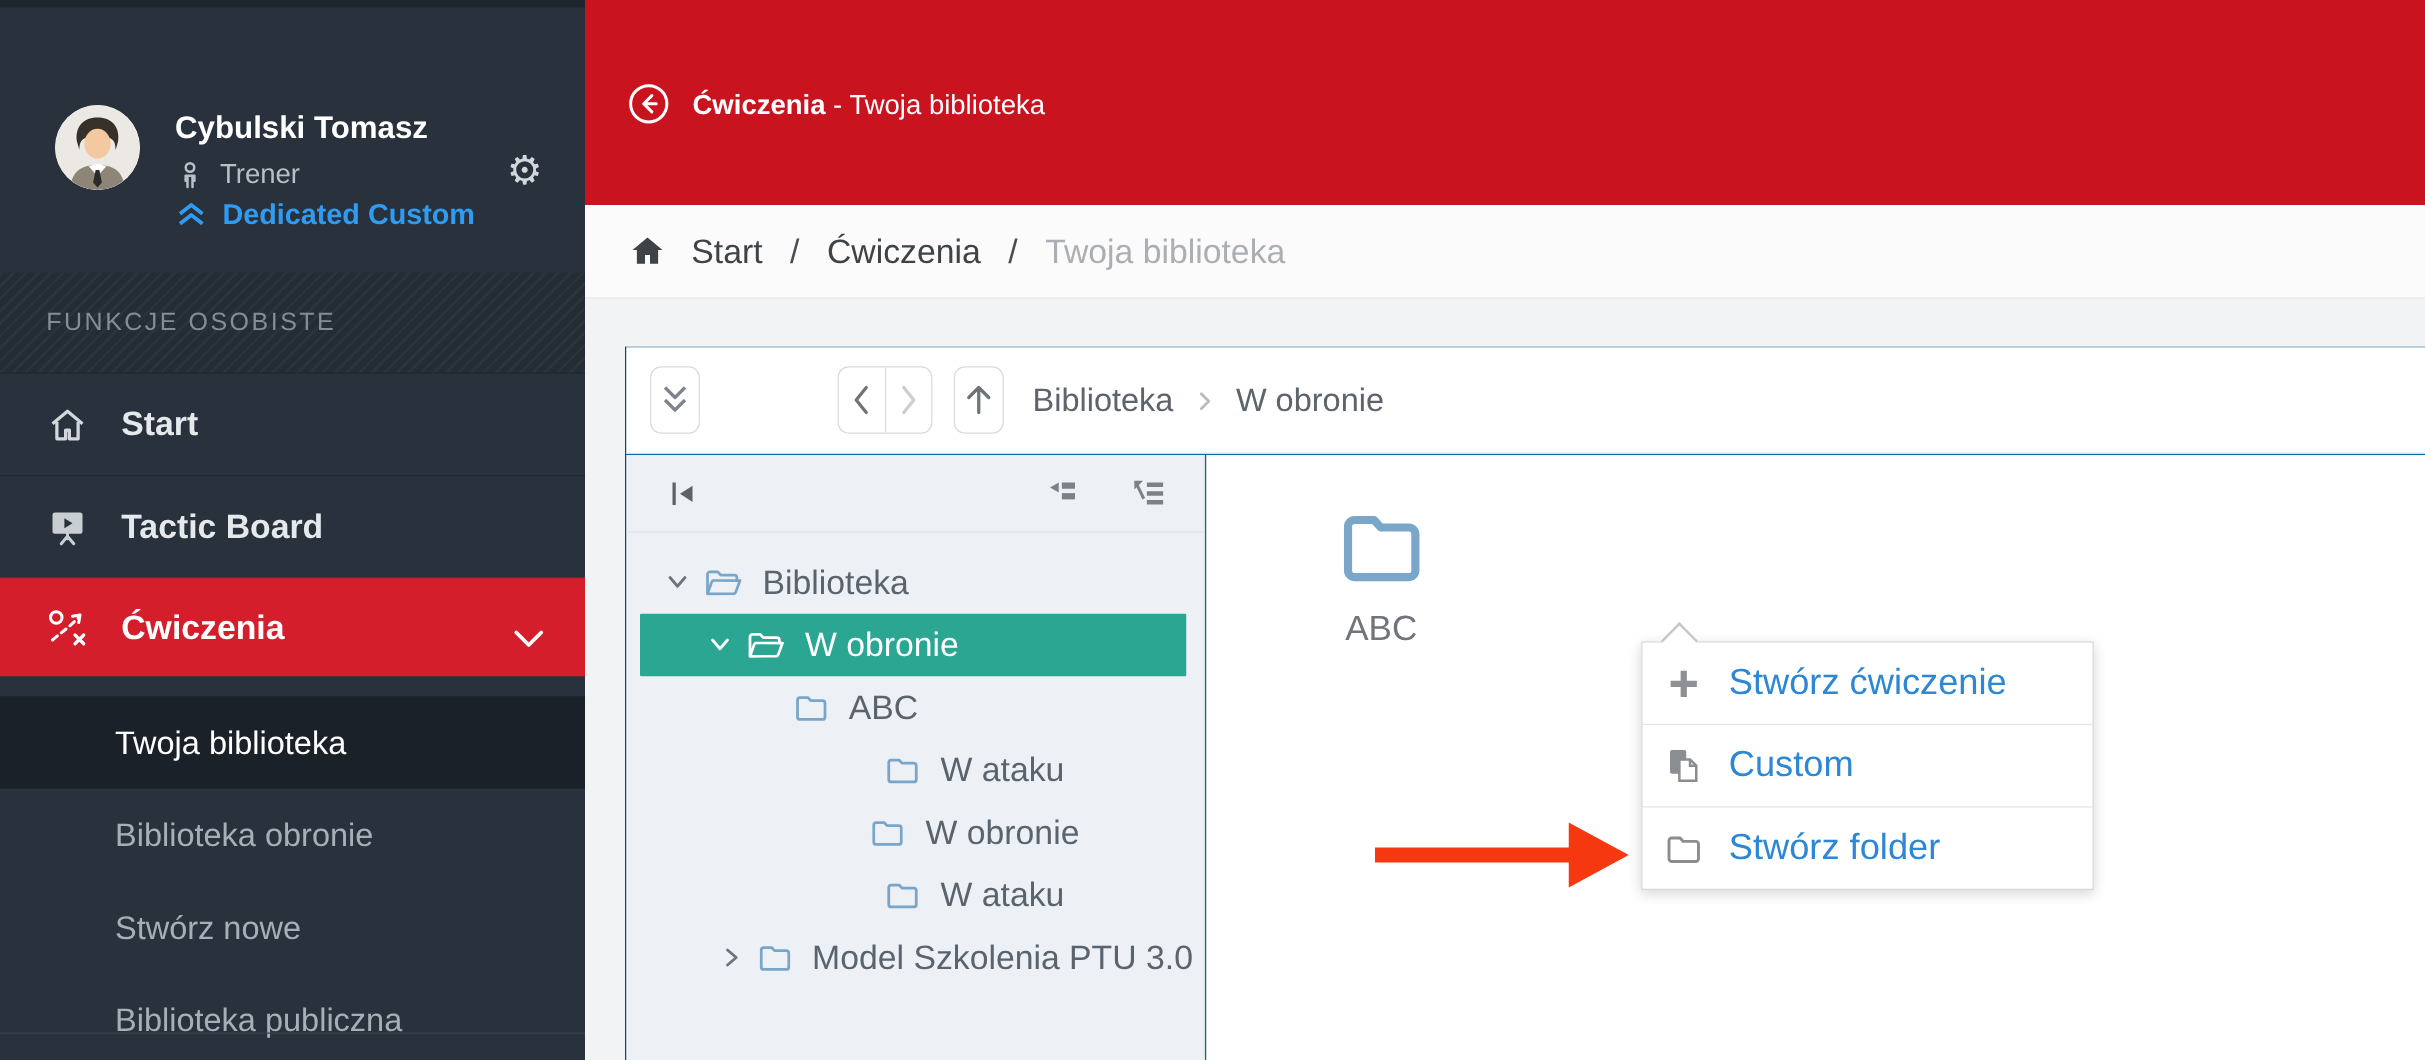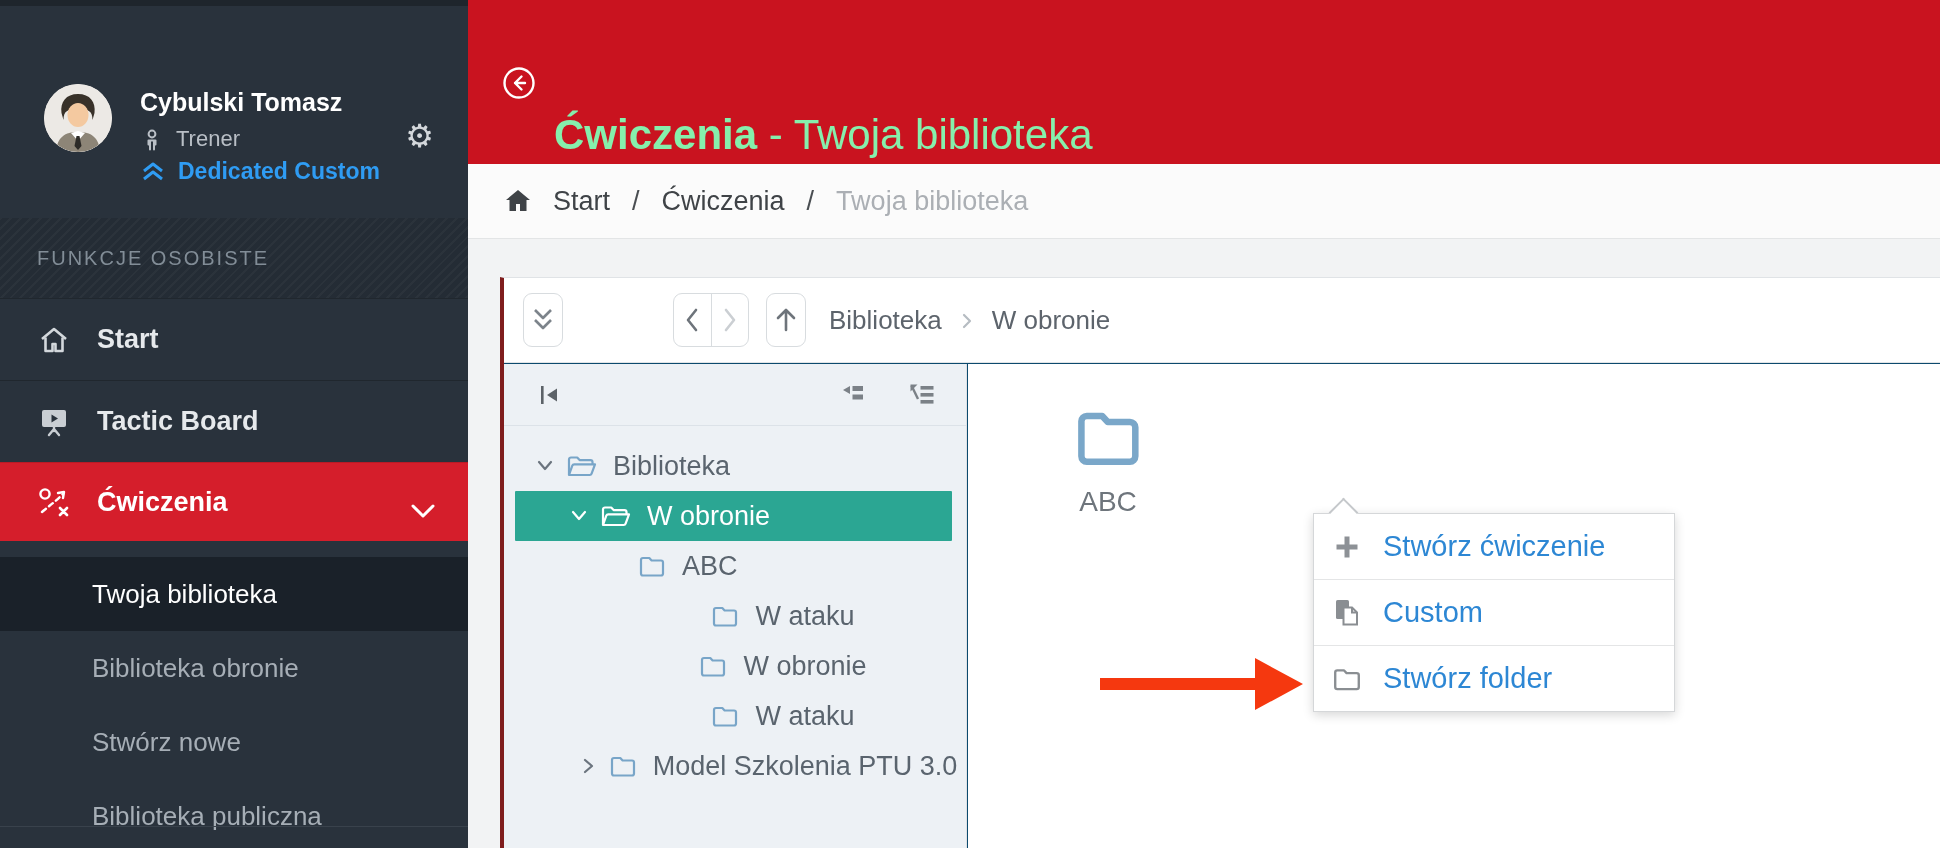--- a/index.html
+++ b/index.html
@@ -37,36 +37,36 @@
   .sub-item { height:74px; display:flex; align-items:center; padding-left:92px;
               color:#a6aeb6; font-size:26px; cursor:pointer; }
   .sub-item.active { background:#1a2129; color:#ffffff; }
   .sidebar-divider { position:absolute; left:0; right:0; top:820px;
                      border-top:1px solid #39424c; }
 
   
   .red-header { position:absolute; left:468px; top:0; width:1472px; height:164px;
                 background:#c9131f; }
   .back-btn { position:absolute; left:34px; top:66px; width:34px; height:34px; cursor:pointer; }
-  .page-title { position:absolute; left:86px; top:71px; color:#86efac; font-size:42px;
-                white-space:nowrap;margin-top:40px; }
+  .page-title { position:absolute; left:86px; top:71px; color:#ffffff; font-size:22px;
+                white-space:nowrap; }
   .page-title .bold { font-weight:700; }
 
   
   .breadcrumb-bar { position:absolute; left:468px; top:164px; width:1472px; height:75px;
                     background:#fbfbfb; border-bottom:1px solid #e3e5e6;
                     display:flex; align-items:center; padding-left:35px; gap:20px;
                     font-size:27px; color:#3f4347; }
   .breadcrumb-bar .sep { color:#4a4e52; padding:0 2px; }
   .breadcrumb-bar .muted { color:#abafb4; }
   .crumb { cursor:pointer; }
 
   
   .panel { position:absolute; left:500px; top:277px; width:1440px; height:571px;
-           background:#0c4a6e; border-top:1px solid #e0e3e6; border-left:4px solid #7f1d1d; }
+           background:#0369a1; border-top:1px solid #e0e3e6; border-left:1px solid #7f1d1d; }
   .toolbar { position:relative; height:85px; background:#fff; border-bottom:1px solid #e1e4e6; }
   .tb-btn { position:absolute; top:15px; height:54px; background:#fff;
             border:1px solid #d8dcdf; border-radius:9px; display:flex; align-items:center;
             justify-content:center; cursor:pointer; }
   .tb-collapse { left:19px; width:40px; }
   .tb-group { position:absolute; top:15px; left:169px; width:76px; height:54px;
               border:1px solid #d8dcdf; border-radius:9px; display:flex; overflow:hidden; background:#fff; }
   .tb-half { flex:1; display:flex; align-items:center; justify-content:center; cursor:pointer; }
   .tb-half + .tb-half { border-left:1px solid #d8dcdf; }
   .tb-up { left:262px; width:40px; }

